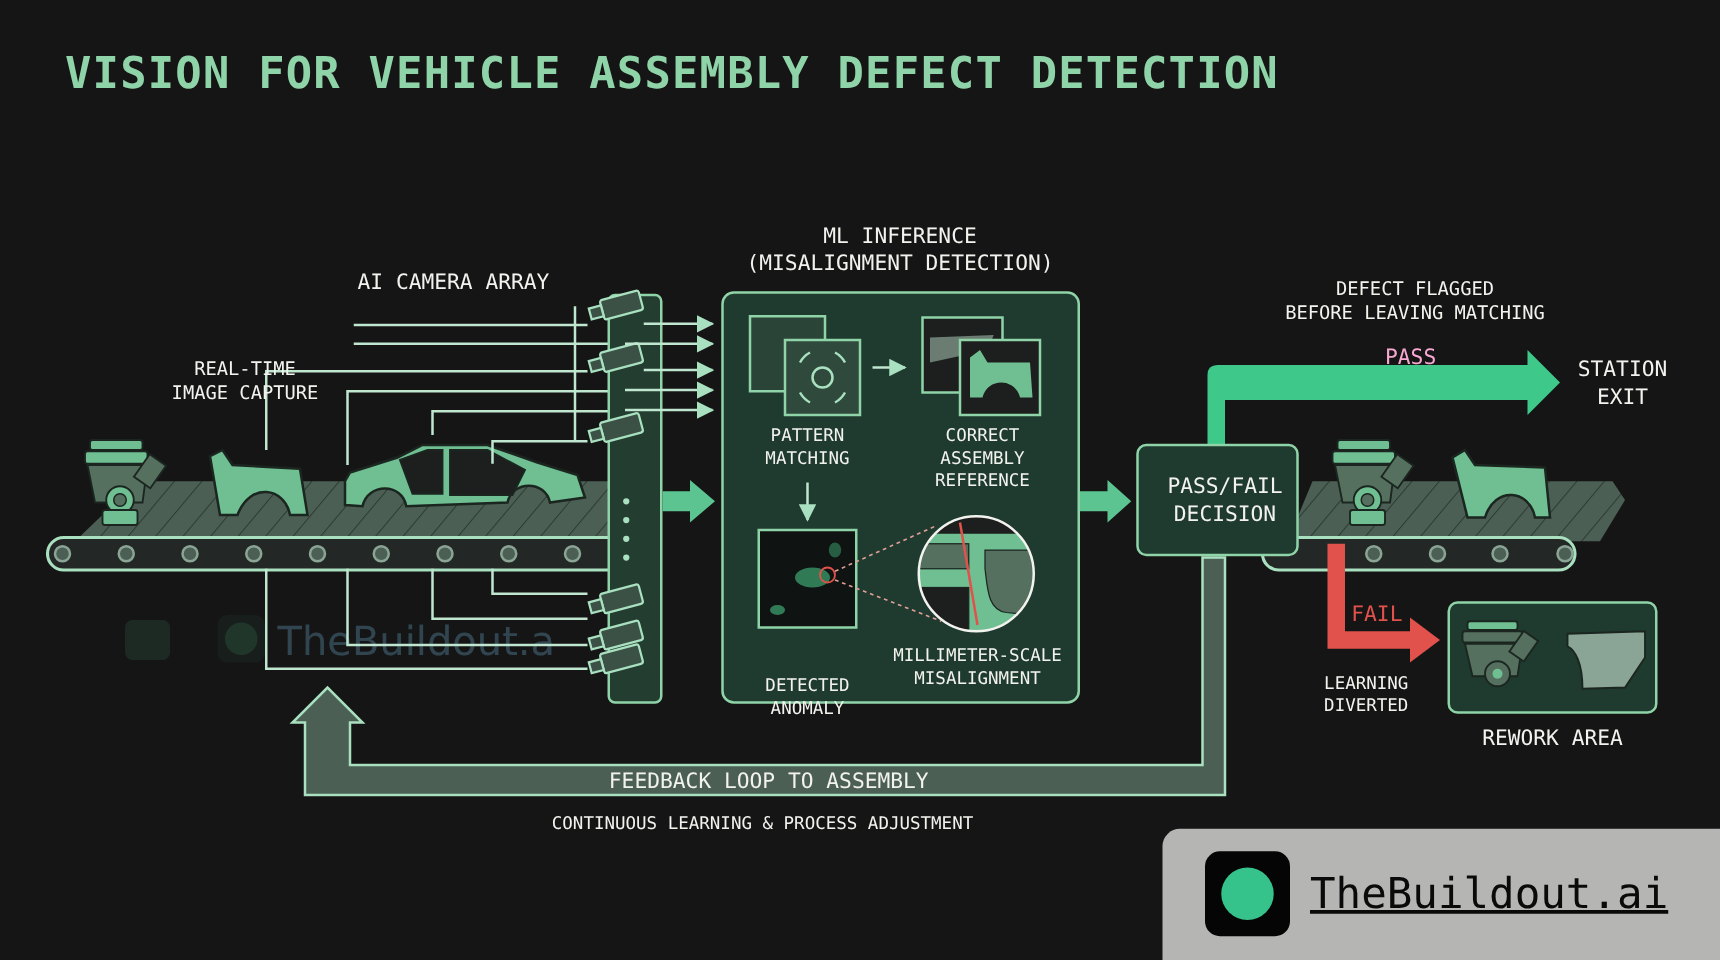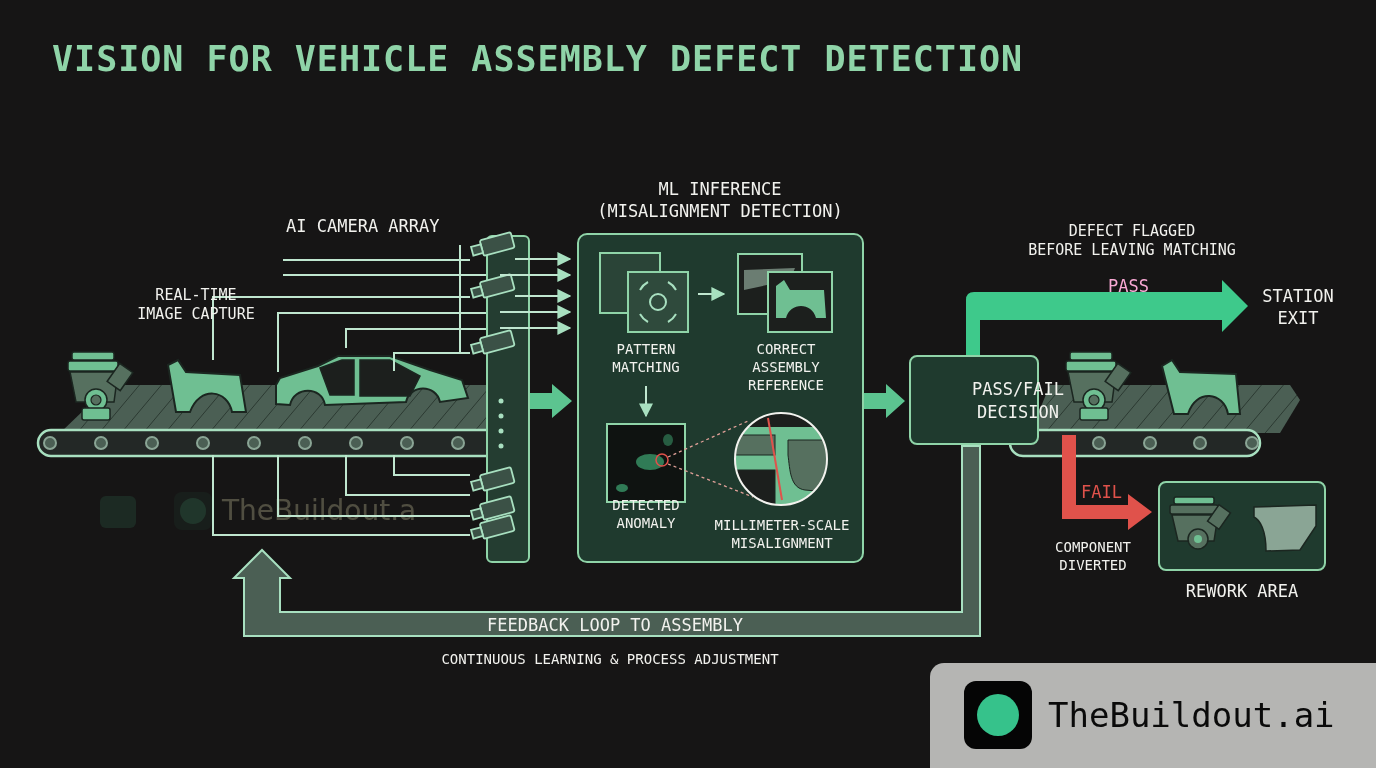--- a/index.html
+++ b/index.html
@@ -26,29 +26,29 @@
   .badge .logo {
     position:absolute; left:34px; top:18px; width:68px; height:68px;
     background:#050505; border-radius:12px;
   }
   .badge .logo .dot {
     position:absolute; left:13px; top:13px; width:42px; height:42px;
     background:#36c28b; border-radius:50%;
   }
   .badge .brand {
     position:absolute; left:118px; top:30px;
-    font-family:"DejaVu Sans Mono", monospace; font-size:34px; line-height:44px; color:#0a0a0a;
+    font-family:"DejaVu Sans Mono", monospace; font-size:34px; line-height:44px; color:#0a0a0a;text-decoration:underline;
   }
   .ghost {
     position:absolute; left:100px; top:492px; width:380px; height:40px; opacity:0.25;
   }
   .ghost .g1 { position:absolute; left:0; top:4px; width:36px; height:32px; background:#2e6b4e; border-radius:6px; }
   .ghost .g2 { position:absolute; left:74px; top:0; width:38px; height:38px; background:#203a2d; border-radius:8px; }
   .ghost .g2 i { position:absolute; left:6px; top:6px; width:26px; height:26px; border-radius:50%; background:#3f9a6d; }
-  .ghost .gt { position:absolute; left:122px; top:2px; font-size:28px; color:#fef9c3; font-family:"DejaVu Sans", sans-serif; }
+  .ghost .gt { position:absolute; left:122px; top:2px; font-size:32px; color:#7dd3fc; font-family:"DejaVu Sans", sans-serif; }
 </style>
 </head>
 <body>
 
 <h1 class="title">
   <div>VISION FOR VEHICLE ASSEMBLY DEFECT DETECTION</div>
 </h1>
 
 <div class="ghost">
   <div class="g1"></div>
@@ -265,45 +265,45 @@
 </div>
 <div class="lbl sm" style="left:598px; top:340px; width:96px;">
   <div>PATTERN</div>
   <div>MATCHING</div>
 </div>
 <div class="lbl sm" style="left:736px; top:340px; width:100px;">
   <div>CORRECT</div>
   <div>ASSEMBLY</div>
   <div>REFERENCE</div>
 </div>
-<div class="lbl sm" style="left:598px; top:496px; width:96px;">
+<div class="lbl sm" style="left:598px; top:540px; width:96px;">
   <div>DETECTED</div>
   <div>ANOMALY</div>
 </div>
 <div class="lbl sm" style="left:702px; top:516px; width:160px;">
   <div>MILLIMETER-SCALE</div>
   <div>MISALIGNMENT</div>
 </div>
 
-<div class="lbl big" style="left:910px; top:378px; width:140px; line-height:23px;padding-left:38px;">
+<div class="lbl big" style="left:910px; top:378px; width:140px; line-height:23px;">
   <div>PASS/FAIL</div>
   <div>DECISION</div>
 </div>
 <div class="lbl" style="left:1012px; top:222px; width:240px;">
   <div>DEFECT FLAGGED</div>
   <div>BEFORE LEAVING MATCHING</div>
 </div>
 <div class="lbl big" style="left:1108px; top:275px; color:#f9a8d4;">PASS</div>
 <div class="lbl big" style="left:1250px; top:285px; width:96px;">
   <div>STATION</div>
   <div>EXIT</div>
 </div>
 <div class="lbl big" style="left:1081px; top:481px; color:#e0524b;">FAIL</div>
 <div class="lbl sm" style="left:1040px; top:538px; width:106px;">
-  <div>COMPONENT</div>
+  <div>LEARNING</div>
   <div>DIVERTED</div>
 </div>
 <div class="lbl big" style="left:1159px; top:580px; width:166px;">REWORK AREA</div>
 
 <div class="lbl big" style="left:420px; top:614px; width:390px;">FEEDBACK LOOP TO ASSEMBLY</div>
 <div class="lbl sm" style="left:360px; top:650px; width:500px;">CONTINUOUS LEARNING &amp; PROCESS ADJUSTMENT</div>
 
 <div class="badge">
   <div class="logo">
       <div class="dot"></div>

